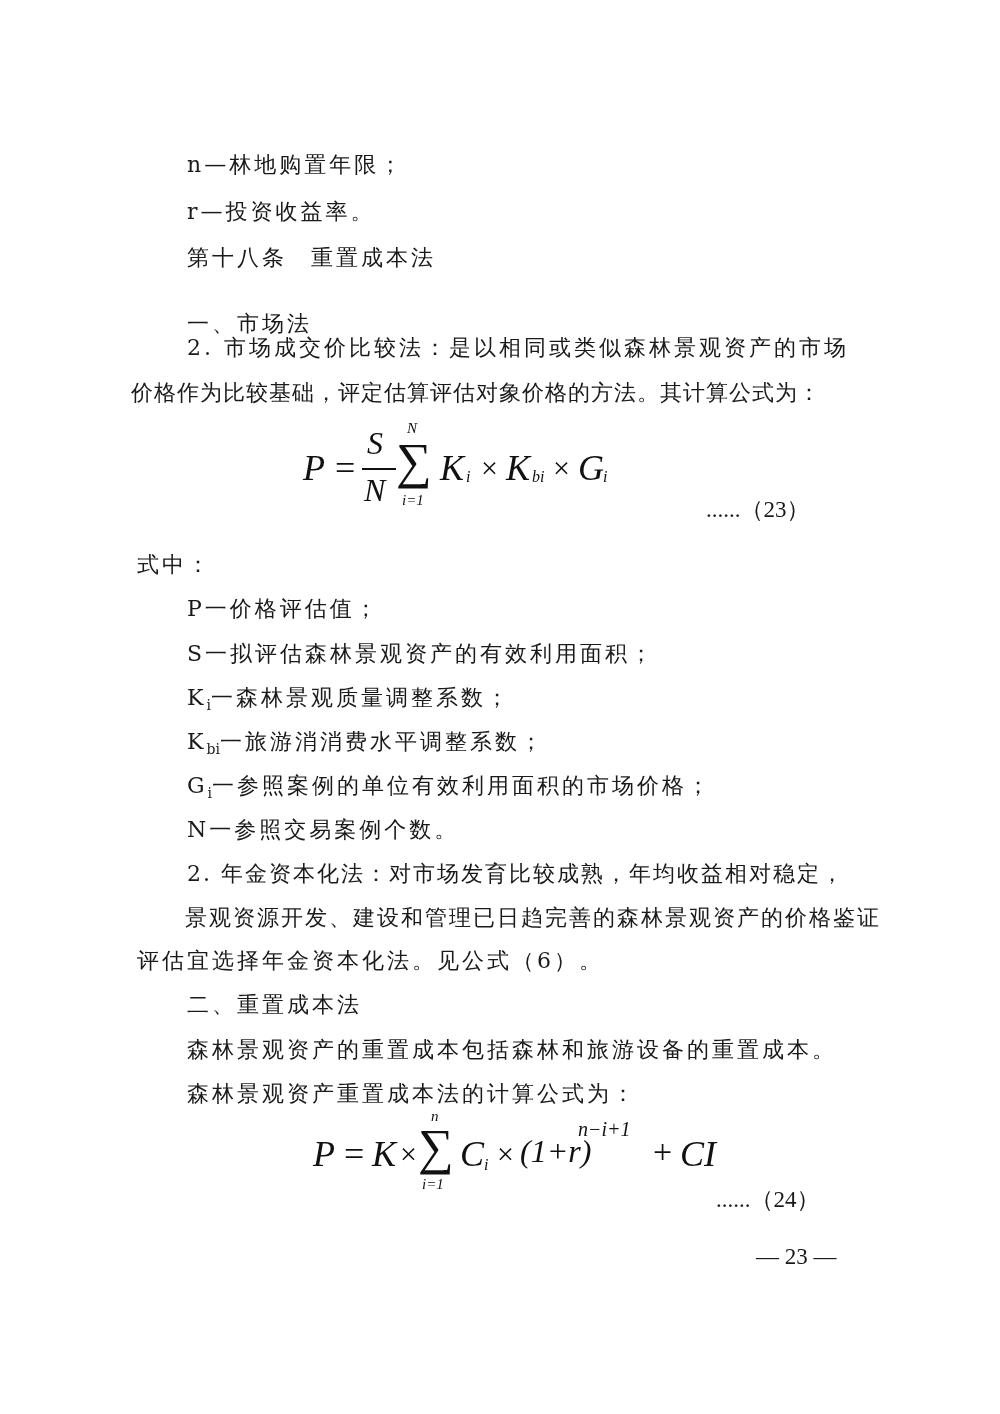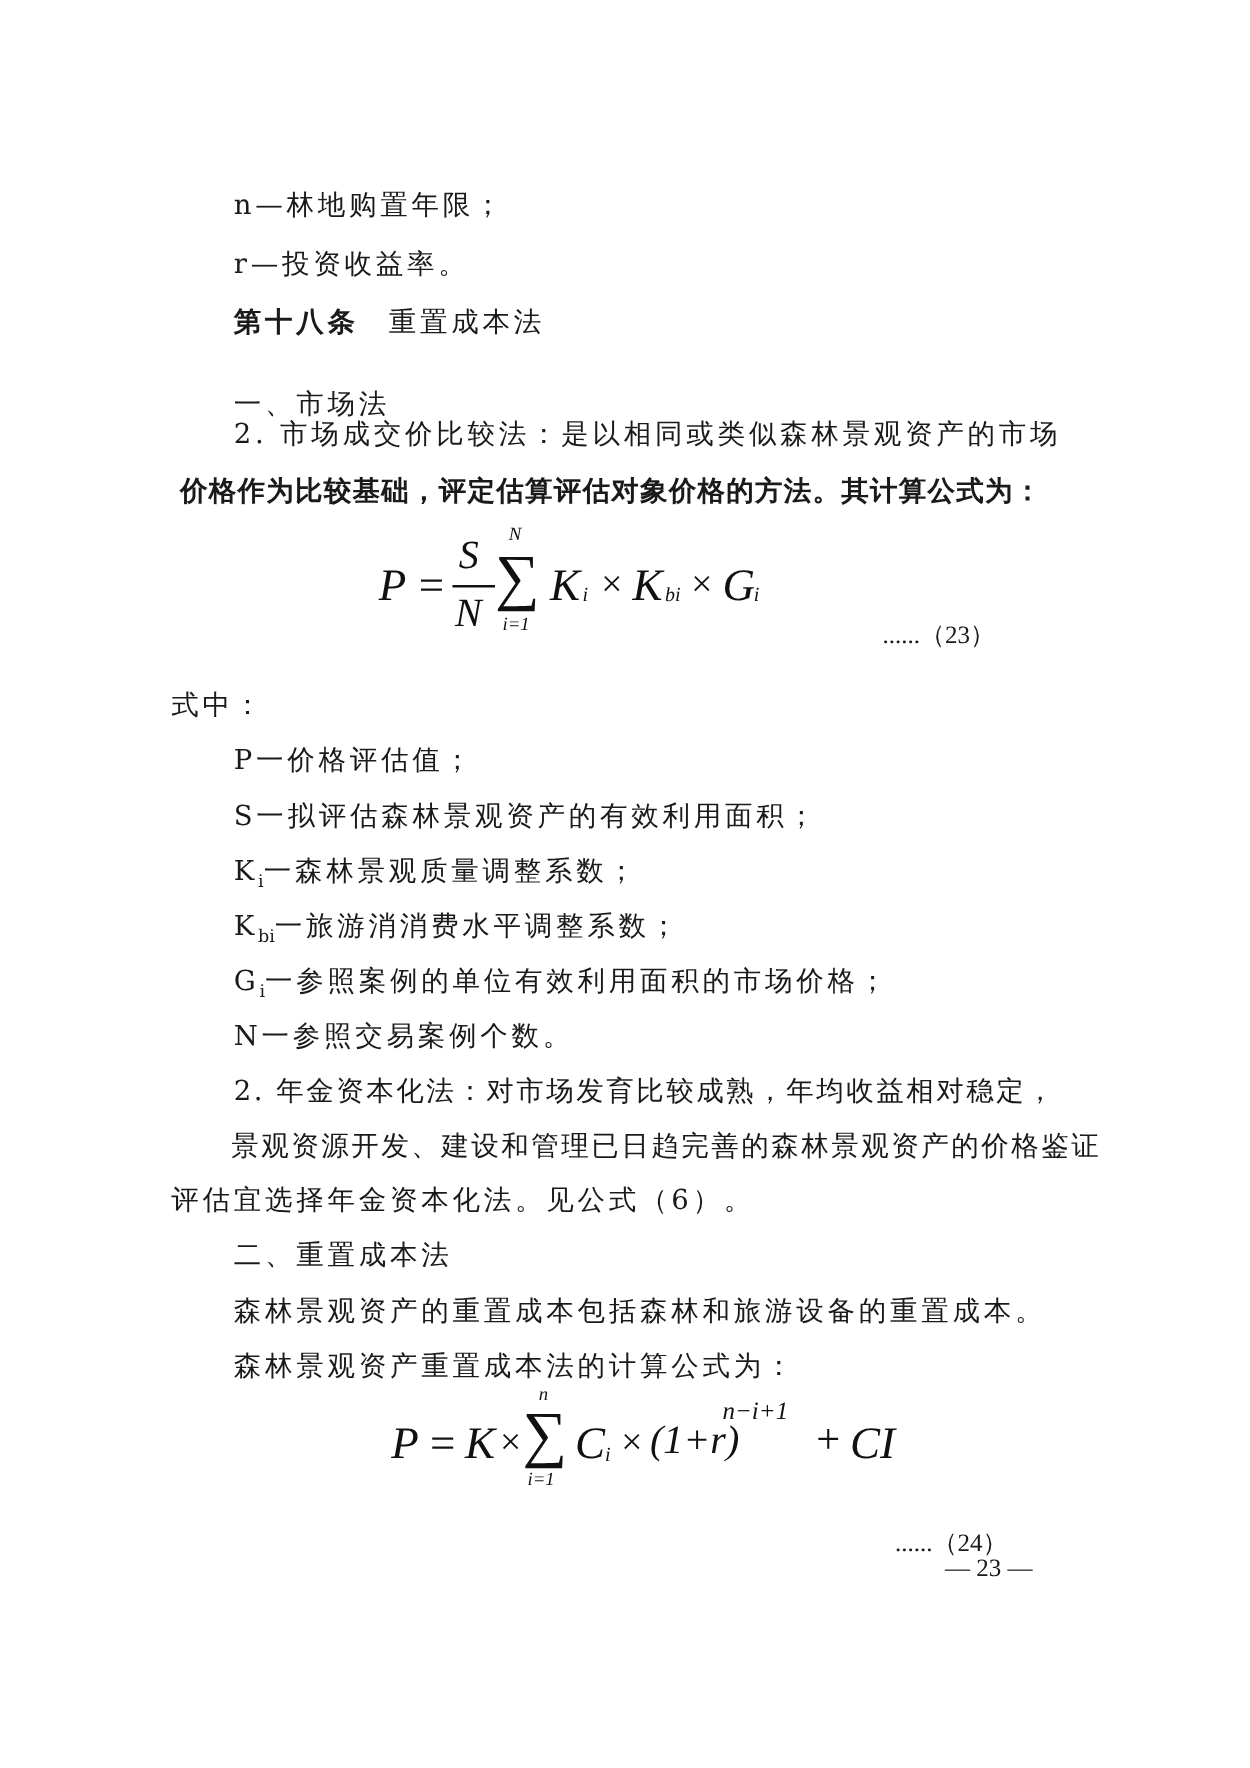--- a/index.html
+++ b/index.html
@@ -1,39 +1,39 @@
 <!DOCTYPE html>
 <html><head>
 <meta charset="utf-8">
 <style>
   html, body { margin:0; padding:0; background:#ffffff; }
   body { width:1000px; height:1414px; position:relative; overflow:hidden;
          font-family: "DejaVu Serif", "Liberation Serif", serif; color:#1a1a1a; }
   .line { position:absolute; font-size:22px; letter-spacing:3px; white-space:nowrap; line-height:30px; }
-  .bold { font-weight:bold; }
+  .bold { font-weight:normal; }
   .math { position:absolute; font-family: "Liberation Serif", "DejaVu Serif", serif; font-style:italic; color:#111; white-space:nowrap; }
   .up { font-style:normal; }
-  .eqno { position:absolute; font-family:"Liberation Serif", serif; font-size:20px; white-space:nowrap; }
+  .eqno { position:absolute; font-family:"Liberation Serif", serif; font-size:23px; white-space:nowrap; }
   sub.s { font-size:14px; letter-spacing:0; }
 </style>
 </head>
 <body>
 
 <div>
 
   <div class="line" style="left:187px;top:150px;">n—林地购置年限；</div>
   <div class="line" style="left:187px;top:197px;">r—投资收益率。</div>
 
   <div class="line" style="left:187px;top:243px;">
     <span class="bold">第十八条</span><span style="display:inline-block;width:24px;"></span><span>重置成本法</span>
   </div>
 
   <div class="line" style="left:187px;top:289px;margin-top:20px;">一、市场法</div>
   <div class="line" style="left:187px;top:333px;">2. 市场成交价比较法：是以相同或类似森林景观资产的市场</div>
-  <div class="line" style="left:144px;top:378px;letter-spacing:1px;font-weight:bold;">价格作为比较基础，评定估算评估对象价格的方法。其计算公式为：</div>
+  <div class="line" style="left:131px;top:378px;letter-spacing:1px;">价格作为比较基础，评定估算评估对象价格的方法。其计算公式为：</div>
 
   <div>
     <span class="math" style="left:303px;top:447px;font-size:36px;">P</span>
     <span class="math up" style="left:335px;top:447px;font-size:36px;">=</span>
     <span class="math" style="left:367px;top:425px;font-size:32px;">S</span>
     <div style="position:absolute;left:362px;top:468px;width:34px;height:2px;background:#111;"></div>
     <span class="math" style="left:364px;top:472px;font-size:32px;">N</span>
     <span class="math" style="left:407px;top:420px;font-size:15px;">N</span>
     <span class="math up" style="left:396px;top:432px;font-size:50px;">∑</span>
     <span class="math" style="left:402px;top:492px;font-size:15px;">i=1</span>
@@ -72,17 +72,17 @@
     <span class="math" style="left:431px;top:1108px;font-size:15px;">n</span>
     <span class="math up" style="left:418px;top:1118px;font-size:50px;">∑</span>
     <span class="math" style="left:422px;top:1176px;font-size:15px;">i=1</span>
     <span class="math" style="left:460px;top:1133px;font-size:36px;">C</span>
     <span class="math" style="left:484px;top:1156px;font-size:16px;">i</span>
     <span class="math up" style="left:497px;top:1137px;font-size:30px;">×</span>
     <span class="math" style="left:520px;top:1133px;font-size:32px;">(1+r)</span>
     <span class="math" style="left:578px;top:1118px;font-size:20px;">n−i+1</span>
     <span class="math up" style="left:653px;top:1133px;font-size:34px;">+</span>
     <span class="math" style="left:680px;top:1133px;font-size:36px;">CI</span>
-    <span class="eqno" style="left:716px;top:1184px;margin-top:37px;">......（24）</span>
+    <span class="eqno" style="left:716px;top:1184px;">......（24）</span>
   </div>
 
   <div class="eqno" style="left:756px;top:1244px;">— 23 —</div>
 </div>
 
 </body></html>

